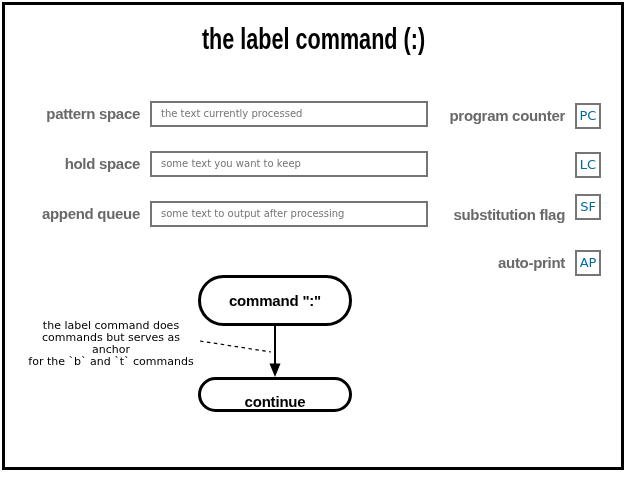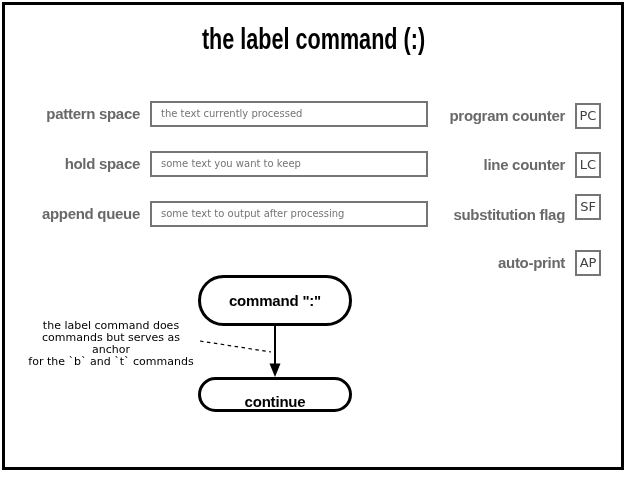--- a/index.html
+++ b/index.html
@@ -24,21 +24,21 @@
     font-family:"DejaVu Sans",sans-serif;font-size:10px;line-height:22px;
     white-space:nowrap;overflow:hidden;
   }
   
   .ctr-label{
     position:absolute;right:62px;width:240px;text-align:right;
     font-weight:700;font-size:15px;letter-spacing:-0.3px;color:#696969;line-height:26px;
   }
   .ctr-box{
     position:absolute;left:575px;width:22px;height:22px;text-align:center;
-    border:2px solid #757575;color:#404040;background:#fff;
+    border:2px solid #757575;color:#0369a1;background:#fff;
     font-family:"DejaVu Sans",sans-serif;font-size:13px;line-height:22px;
   }
   
   .overlay{position:absolute;left:0;top:0;pointer-events:none;}
   .node{
     position:absolute;left:198px;width:154px;box-sizing:border-box;
     border:3px solid #000;border-radius:26px;background:#fff;
     text-align:center;font-weight:700;font-size:15px;letter-spacing:-0.2px;color:#000;
   }
   .node-command{top:275px;height:51px;line-height:45px;}
@@ -61,21 +61,20 @@
 
   <div class="reg-label" style="top:151px">hold space</div>
   <div class="reg-box" style="top:151px">some text you want to keep</div>
 
   <div class="reg-label" style="top:201px">append queue</div>
   <div class="reg-box" style="top:201px">some text to output after processing</div>
 
   <div class="ctr-label" style="top:103px">program counter</div>
   <div class="ctr-box" style="top:103px">PC</div>
 
-  <div class="ctr-label" style="top:152px">line counter</div>
   <div class="ctr-box" style="top:152px">LC</div>
 
   <div class="ctr-label" style="top:202px">substitution flag</div>
   <div class="ctr-box" style="top:194px">SF</div>
 
   <div class="ctr-label" style="top:250px">auto-print</div>
   <div class="ctr-box" style="top:250px">AP</div>
 
   <svg class="overlay" width="627" height="477" viewBox="0 0 627 477">
     <line x1="275" y1="322" x2="275" y2="366" stroke="#000" stroke-width="2"></line>

